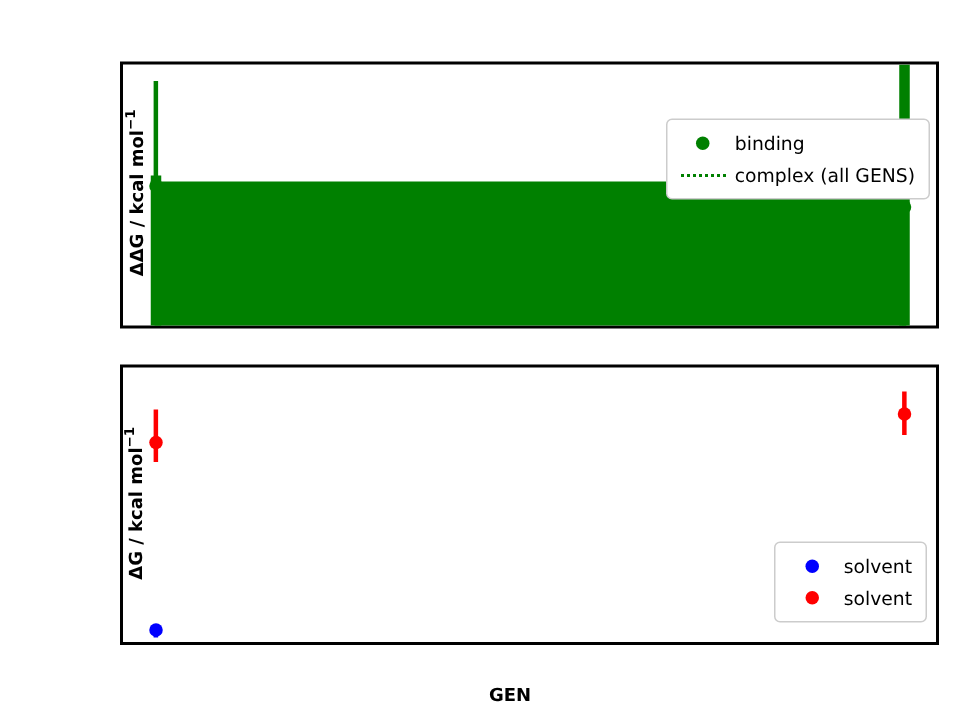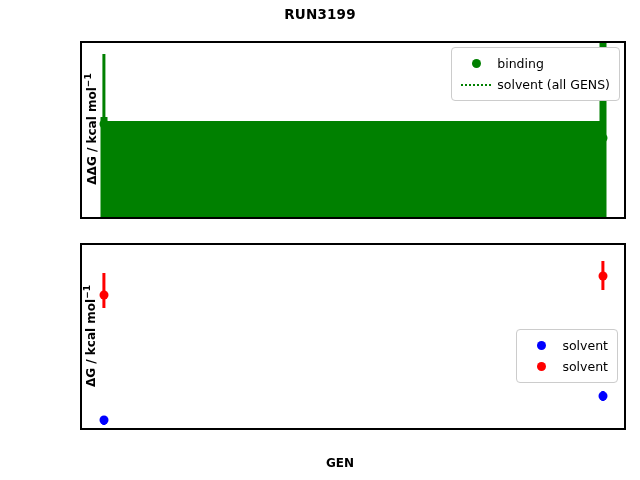--- a/index.html
+++ b/index.html
@@ -47,41 +47,40 @@
   .marker-blue{background:#0000ff;}
   .marker-red{background:#ff0000;}
 
   
   .gens-band{position:absolute;background:#008000;}
   .gens-spike{position:absolute;background:#008000;transform:translateX(-50%);}
 
   
   .legend{
     position:absolute;background:#fff;border:1px solid #cccccc;border-radius:4px;
-    padding:5px 9px 5px 7px;box-sizing:border-box;
+    padding:5px 9px 5px 7px;box-sizing:border-box;margin-top:32px;
   }
   #legend-top{right:4px;top:4px;}
   #legend-bottom{right:6px;top:84px;}
   .legend-row{display:flex;align-items:center;height:21px;}
   .legend-key{width:34px;display:flex;align-items:center;justify-content:center;}
   .legend-dot{width:9px;height:9px;border-radius:50%;display:block;}
   .dot-green{background:#008000;}
   .dot-blue{background:#0000ff;}
   .dot-red{background:#ff0000;}
   .legend-dash{
     width:30px;height:0;border-top:2px dotted #008000;display:block;
   }
   .legend-text{font-size:12.5px;color:#000;white-space:nowrap;padding-left:4px;}
 </style>
 </head>
 <body>
 
 <div id="figure">
 
-  <div class="fig-title">RUN3199</div>
 
   <div class="axes" id="axes-top">
 
     <div class="ytick" style="top:11px;"></div>
     <div class="ytick" style="top:44px;"></div>
     <div class="ytick" style="top:79px;"></div>
     <div class="ytick" style="top:112px;"></div>
     <div class="ytick" style="top:146px;"></div>
     <div class="ytick" style="top:175px;"></div>
 
@@ -106,21 +105,21 @@
       <div class="legend-row">
         <span class="legend-key">
             <span class="legend-dot dot-green"></span>
           </span>
         <span class="legend-text">binding</span>
       </div>
       <div class="legend-row">
         <span class="legend-key">
             <span class="legend-dash"></span>
           </span>
-        <span class="legend-text">solvent (all GENS)</span>
+        <span class="legend-text">complex (all GENS)</span>
       </div>
     </div>
   </div>
 
   <div class="axes" id="axes-bottom">
 
     <div class="ytick" style="top:12px;"></div>
     <div class="ytick" style="top:50px;"></div>
     <div class="ytick" style="top:89px;"></div>
     <div class="ytick" style="top:127px;"></div>

